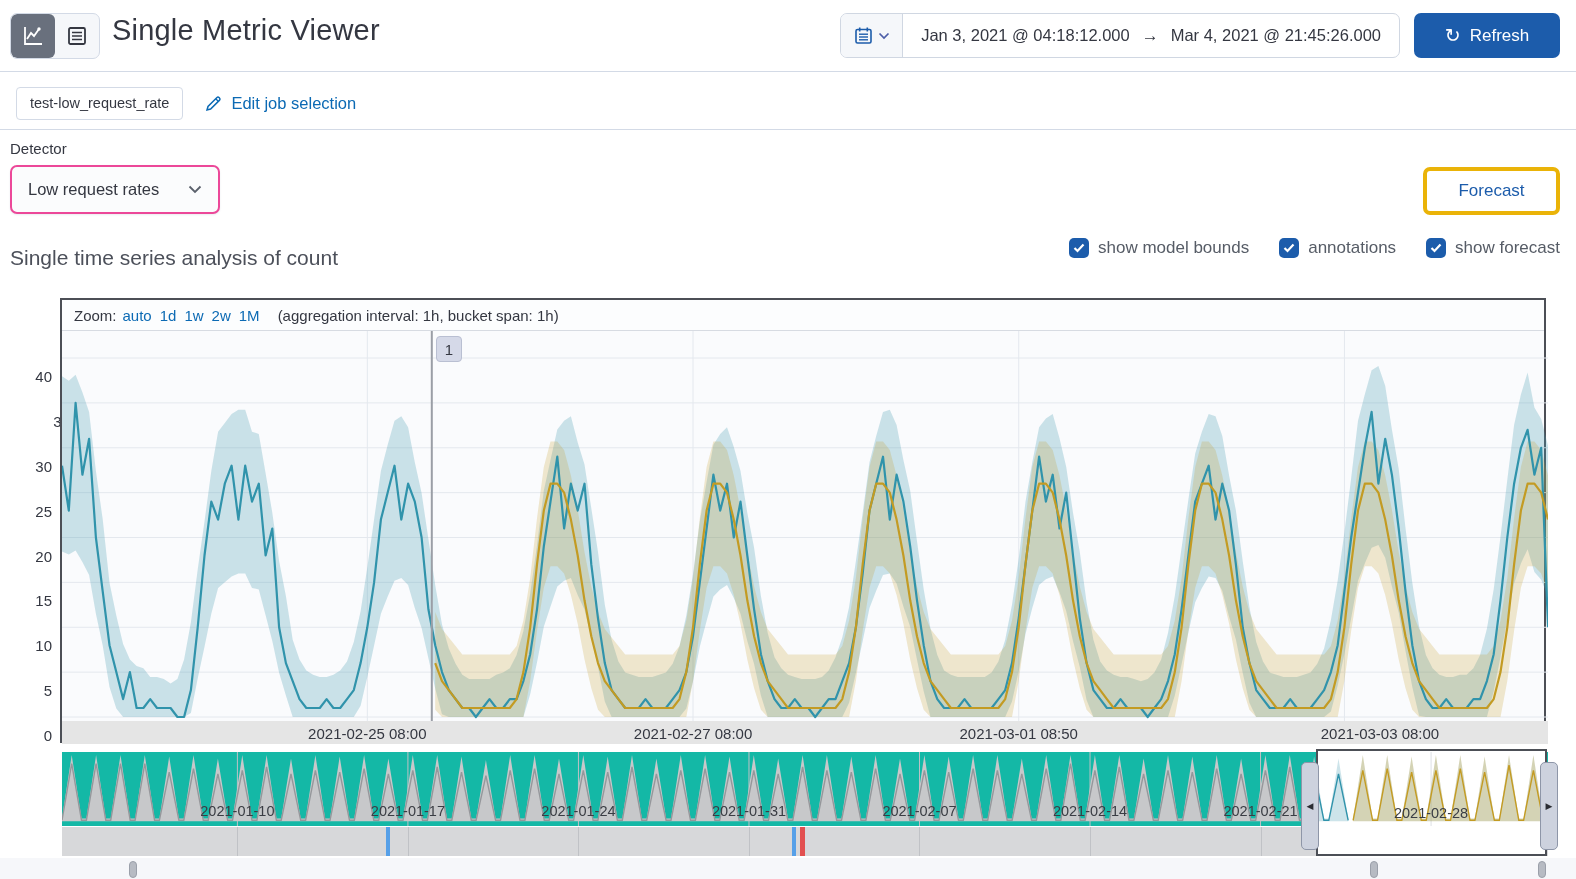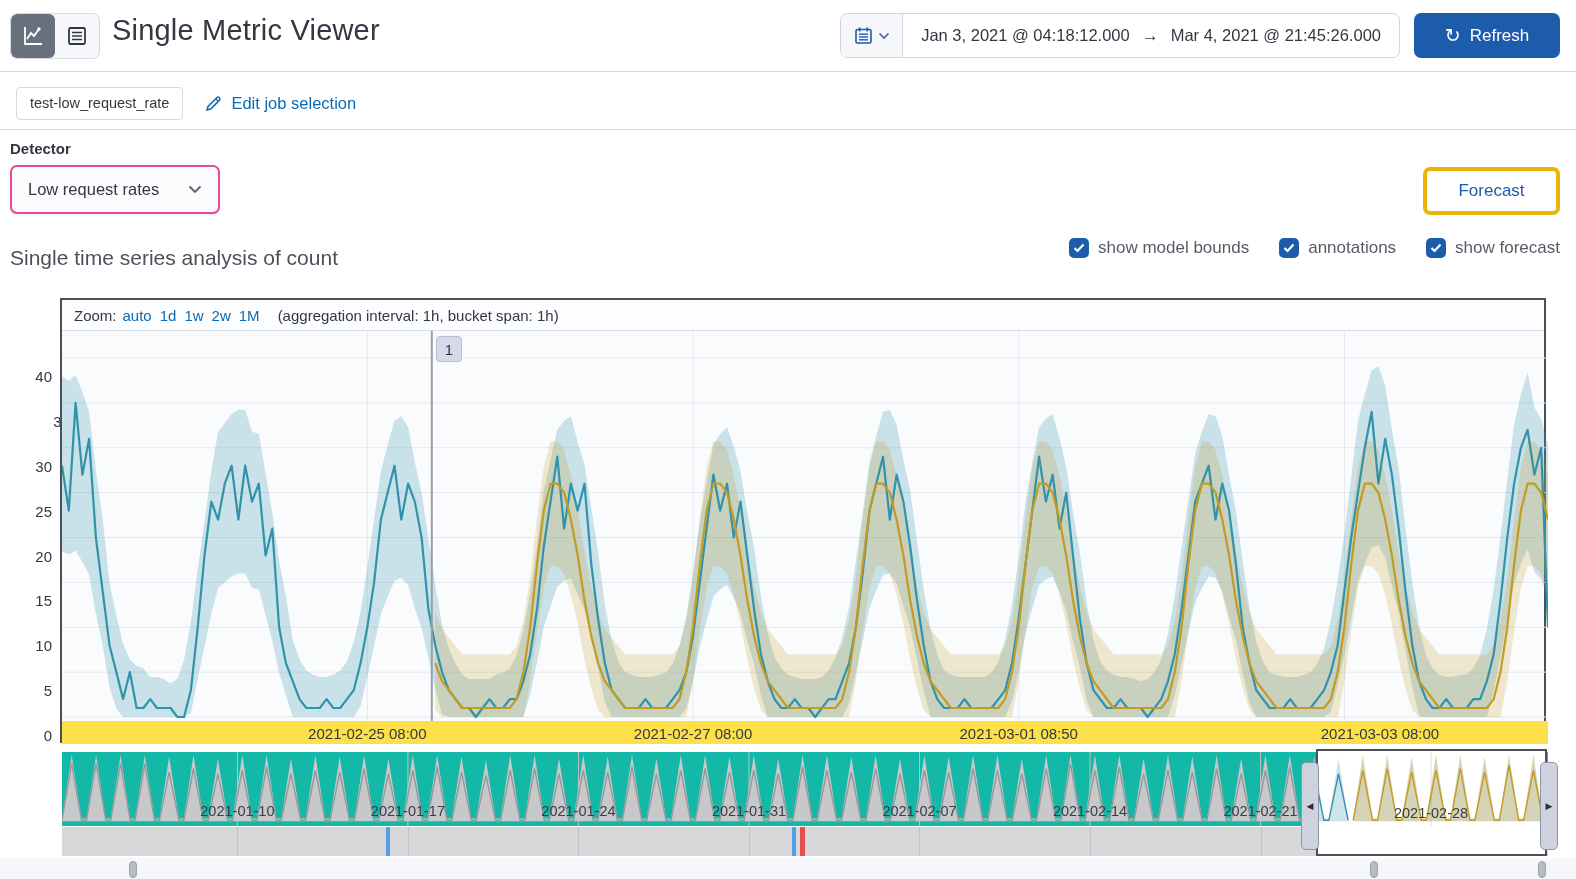--- a/index.html
+++ b/index.html
@@ -28,42 +28,42 @@
 
   .hr { left:0; width:1576px; height:1px; background:#d3dae6; }
 
   
   #jobrow { left:16px; top:86px; height:34px; display:flex; align-items:center; gap:22px; }
   .job-badge { height:33px; display:flex; align-items:center; padding:0 13px; border:1px solid #d3dae6;
     border-radius:4px; font-size:14.5px; background:#fff; }
   .edit-link { display:flex; align-items:center; gap:9px; color:#0c6ab4; font-size:16.5px; text-decoration:none; }
 
   
-  .detector-label { left:10px; top:140px; font-size:15px; font-weight:700; }
+  .detector-label { left:10px; top:140px; font-size:15px; font-weight:400; }
   .detector-select { left:10px; top:165px; width:210px; height:49px; border:2px solid #ec4899; border-radius:7px;
     background:#fbfcfd; display:flex; align-items:center; justify-content:space-between; padding:0 16px;
     font-size:16.5px; box-shadow:0 1px 2px rgba(152,162,179,.2); cursor:pointer; }
   .forecast-btn { right:16px; top:167px; width:137px; height:48px; background:#fff; color:#1c5cab;
     border:4px solid #eab308; border-radius:7px; font-size:17px; font-weight:500; font-family:inherit; cursor:pointer; }
 
   
   .series-title { left:10px; top:246px; font-size:21px; color:#4c505a; }
   #cbrow { right:16px; top:238px; display:flex; align-items:center; gap:30px; }
   .cb-item { display:flex; align-items:center; gap:9px; font-size:17px; color:#565c66; }
   .cb-box { width:20px; height:20px; border-radius:5px; background:#1c5cab; display:flex; align-items:center;
     justify-content:center; cursor:pointer; }
 
   
   #main-box { left:60px; top:298px; width:1486px; height:445px; border:2px solid #4c4f56; background:#fafbfd; }
   #zoom-row { height:31px; border-bottom:1px solid #d7dbe2; display:flex; align-items:center; gap:6px;
     padding:0 12px; font-size:15px; background:#fcfdfe; white-space:nowrap; }
   #zoom-row a { color:#0c6ab4; text-decoration:none; margin-right:2px; }
   #zoom-suffix { margin-left:10px; color:#343741; }
   #plot-wrap { position:relative; width:1486px; height:390px; }
-  #axis-strip { position:relative; width:1486px; height:23px; background:#fde047; }
+  #axis-strip { position:relative; width:1486px; height:23px; background:#e5e5e5; }
   .xtick { position:absolute; top:4px; width:160px; text-align:center; font-size:15px; color:#343741; }
   .ylab { position:absolute; width:38px; text-align:right; font-size:15px; color:#343741;margin-top:19px; }
   #ann-badge { left:436px; top:336px; width:26px; height:26px; background:#d5d9e8; border:1px solid #b9bfd2;
     border-radius:4px; display:flex; align-items:center; justify-content:center; font-size:15px; color:#343741; cursor:pointer; }
 
   
   #context { left:62px; top:752px; width:1486px; height:74px; background:#14b8a6; overflow:hidden; }
   .ctx-label { position:absolute; top:51px; width:140px; text-align:center; font-size:14.5px; color:#3a3d44; }
   #swimlane { left:62px; top:827px; width:1486px; height:29px; background:#d7d8da; }
   .lane-sep { position:absolute; top:0; width:1px; height:29px; background:#c0c2c6; }

